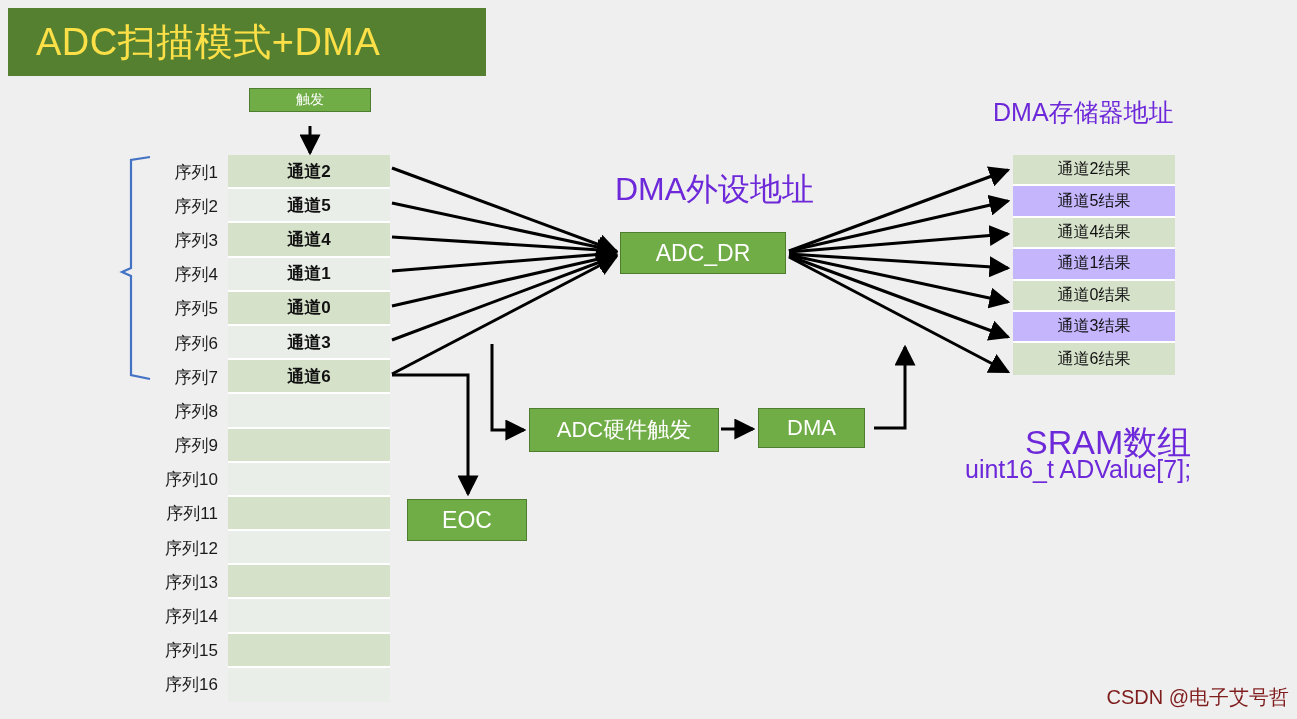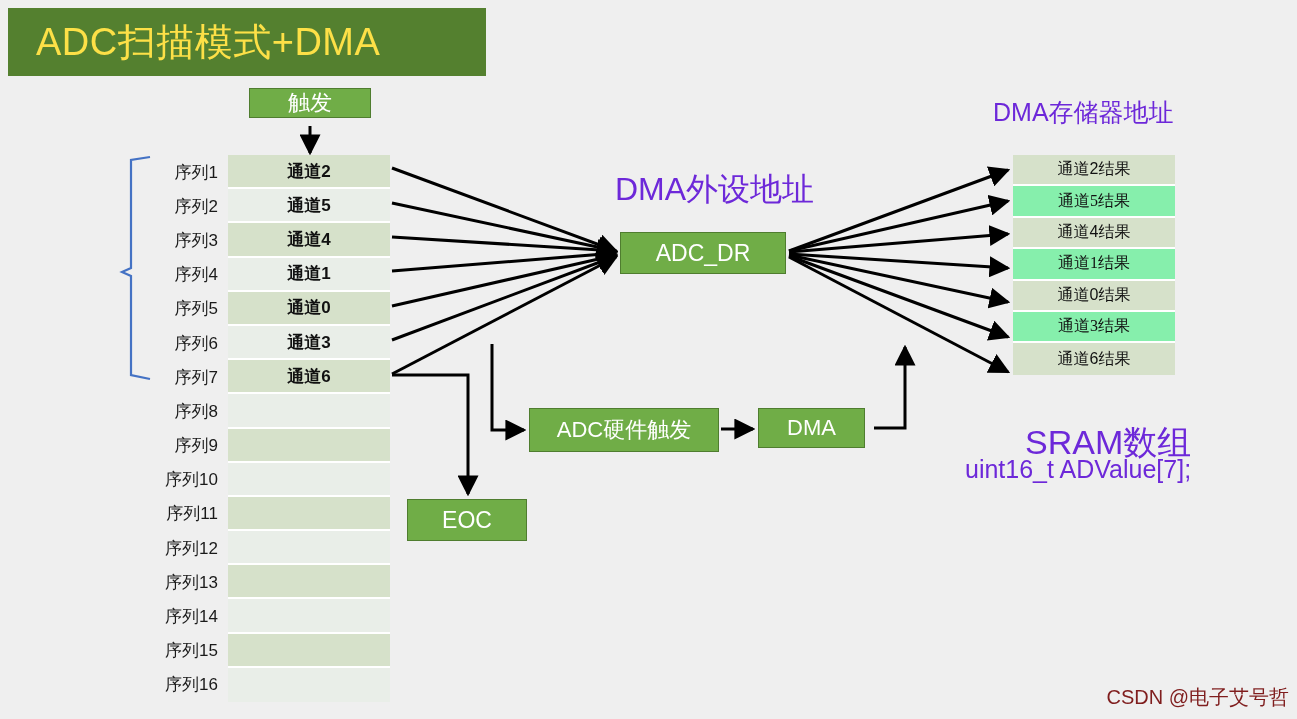--- a/index.html
+++ b/index.html
@@ -41,30 +41,30 @@
 
   
   .res-table{position:absolute;left:1013px;top:155px;width:162px;}
   .res-row{
     height:31.4px;box-sizing:border-box;
     border-bottom:2px solid #ffffff;
     display:flex;align-items:center;justify-content:center;
     font-size:16px;color:#111111;
   }
   .res-row.dark{background:#d6e1ca;}
-  .res-row.light{background:#86efac;font-family:Liberation Serif, serif;}
+  .res-row.light{background:#c4b5fd;}
   .res-row:last-child{border-bottom:none;}
 
   
   .gbox{
     position:absolute;background:#70ad47;border:1px solid #4f7d2f;
     display:flex;align-items:center;justify-content:center;
     color:#ffffff;box-sizing:border-box;white-space:nowrap;
   }
-  #box-trigger{left:249px;top:88px;width:122px;height:30px;font-size:22px;}
+  #box-trigger{left:249px;top:88px;width:122px;height:24px;font-size:14px;}
   #box-adcdr{left:620px;top:232px;width:166px;height:42px;font-size:23px;}
   #box-hwtrig{left:529px;top:408px;width:190px;height:44px;font-size:22px;}
   #box-dma{left:758px;top:408px;width:107px;height:40px;font-size:22px;}
   #box-eoc{left:407px;top:499px;width:120px;height:42px;font-size:23px;}
 
   
   .flabel{position:absolute;color:#6d28d9;white-space:nowrap;}
   #lbl-dma-mem{left:993px;top:96px;font-size:25px;}
   #lbl-dma-periph{left:615px;top:168px;font-size:32px;}
   #lbl-sram{left:1025px;top:420px;font-size:34px;}

